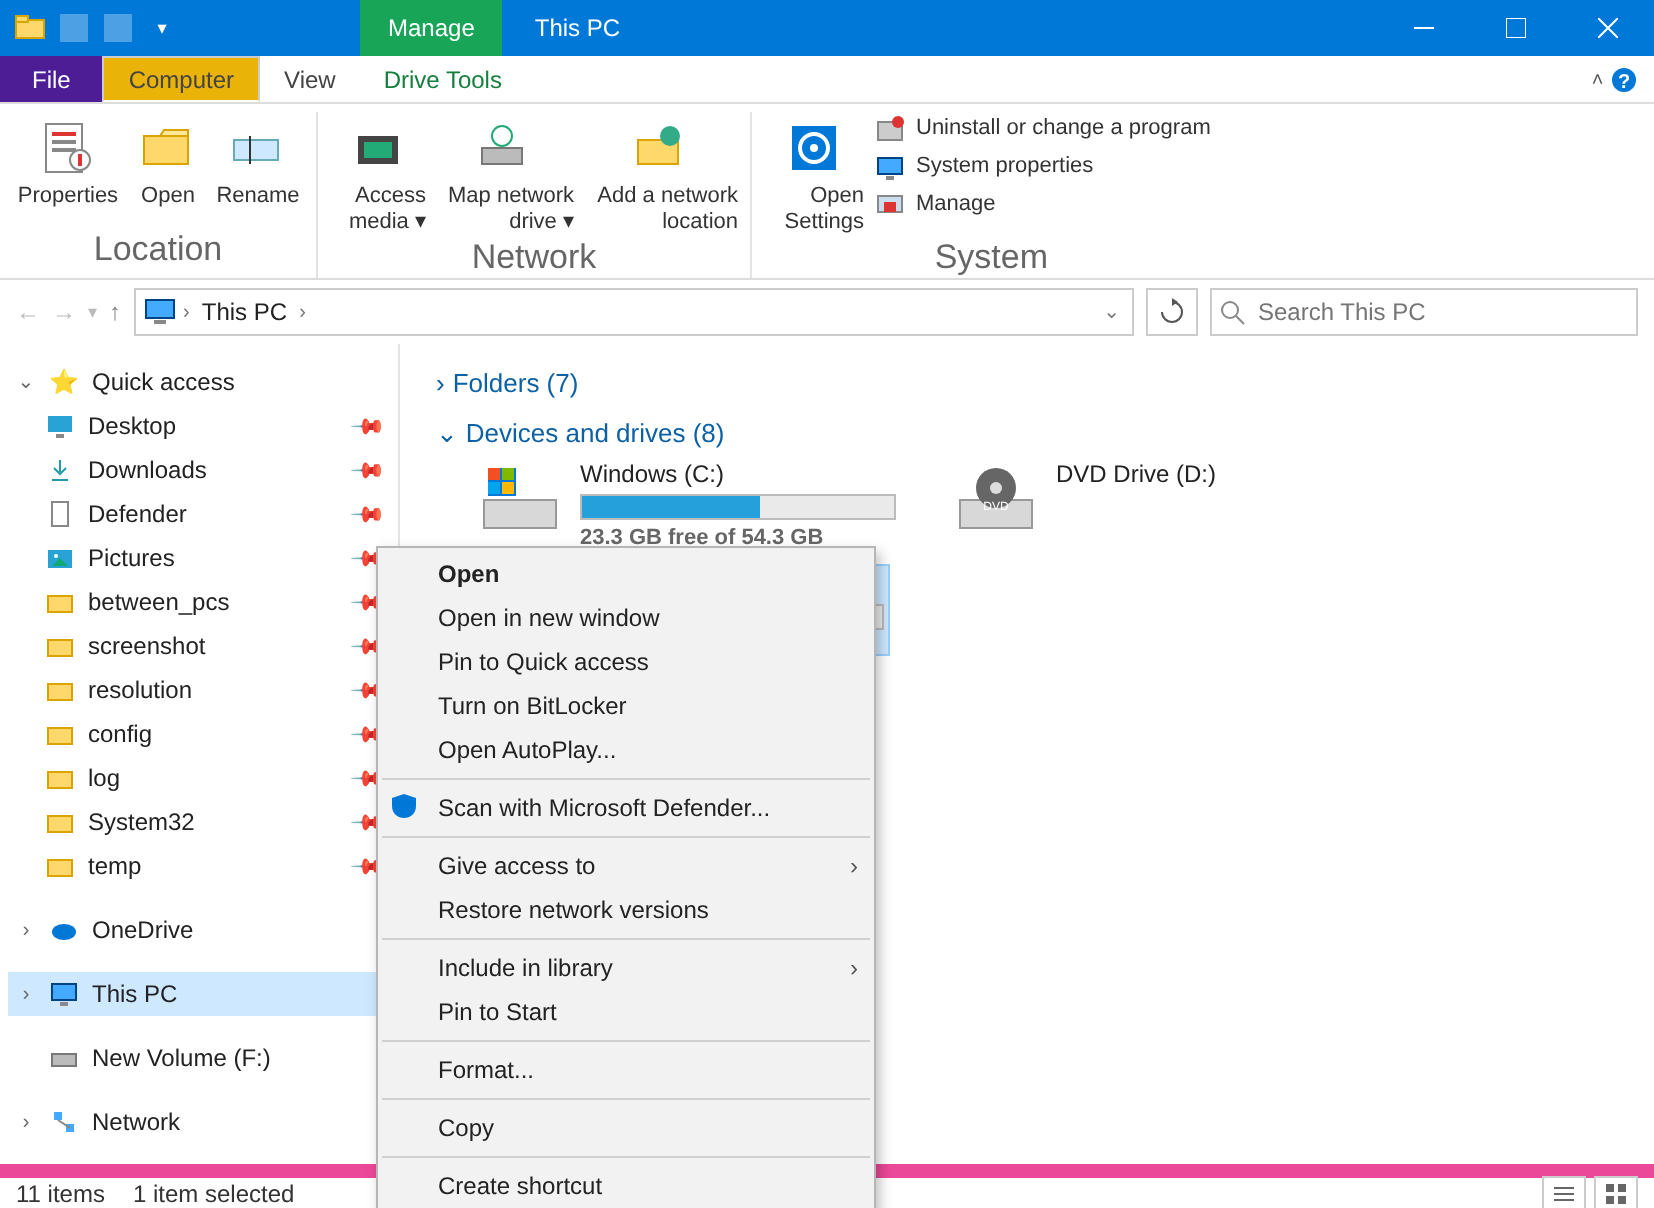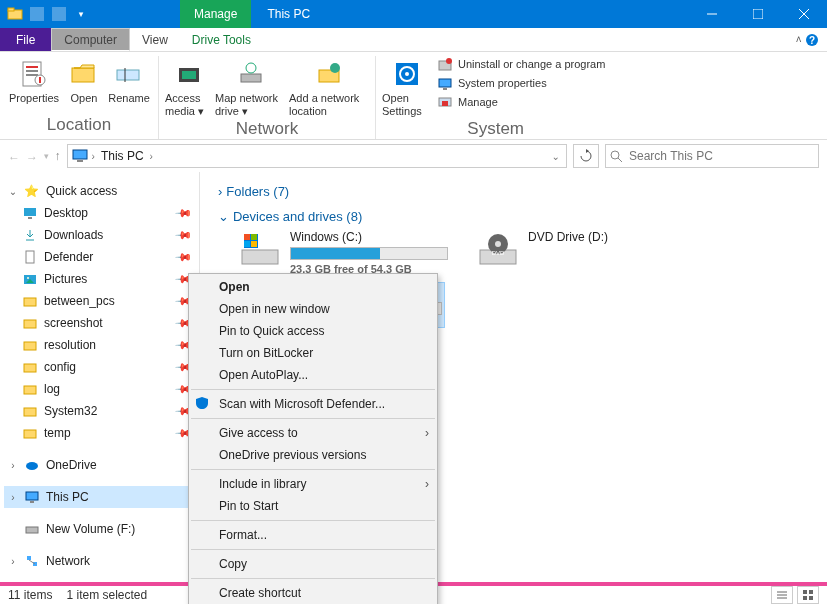--- a/index.html
+++ b/index.html
@@ -12,30 +12,30 @@
   .manage-tab { margin-left: 90px; background: #18a558; padding: 0 14px; height: 100%; display: flex; align-items: center; color: #fff; font-size: 12px; }
   .app-title { margin-left: 16px; color: #fff; font-size: 12px; }
   .win-controls { margin-left: auto; display: flex; height: 100%; }
   .win-btn { width: 46px; display: flex; align-items: center; justify-content: center; }
   .win-btn svg { fill: #fff; }
 
   
   .menubar { height: 24px; background: #fff; display: flex; align-items: stretch; border-bottom: 1px solid #ddd; position: relative; }
   .file-tab { background: #4c1d95; color: #fff; padding: 0 16px; display: flex; align-items: center; font-size: 12px; }
   .menu-tab { padding: 0 12px; display: flex; align-items: center; font-size: 12px; color: #444; }
-  .menu-tab.active { border: 1px solid #ccc; border-bottom: 1px solid #fff; background: #a3a3a3; }
+  .menu-tab.active { border: 1px solid #ccc; border-bottom: 1px solid #fff; background: #eab308; }
   .drive-tools { color: #15803d; }
   .help-icon { position: absolute; right: 8px; top: 4px; color: #0078d7; }
 
   
   .ribbon { background: #fff; border-bottom: 1px solid #ddd; height: 88px; display: flex; padding-top: 4px; }
   .ribbon-group { border-right: 1px solid #e3e3e3; display: flex; flex-direction: column; align-items: center; padding: 0 6px; }
   .ribbon-group-label { font-size: 17px; color: #666; text-align: center; padding: 2px 0 4px; margin-top: auto; }
   .ribbon-row { display: flex; gap: 2px; align-items: flex-start; }
-  .ribbon-btn-lg { width: 56px; display: flex; flex-direction: column; align-items: center; text-align: left; font-size: 11px; line-height: 1.15; color: #333; gap: 2px; padding-top: 2px; }
+  .ribbon-btn-lg { width: 56px; display: flex; flex-direction: column; align-items: center; text-align: right; font-size: 11px; line-height: 1.15; color: #333; gap: 2px; padding-top: 2px; }
   .ribbon-btn-lg .ico { width: 32px; height: 32px; display: flex; align-items: center; justify-content: center; }
   .ribbon-btn-sm { display: flex; align-items: flex-start; gap: 4px; font-size: 11px; color: #333; height: 18px; padding: 0 4px; }
   .ribbon-btn-sm .ico { width: 16px; height: 16px; }
   .ribbon-col { display: flex; flex-direction: column; gap: 1px; padding-top: 2px; }
 
   
   .navrow { height: 32px; display: flex; align-items: center; padding: 4px 8px; gap: 6px; }
   .nav-arrows { display: flex; gap: 6px; align-items: center; color: #888; }
   .nav-arrows .disabled { color: #bbb; }
   .addr { flex: 1; border: 1px solid #ccc; height: 24px; display: flex; align-items: center; padding: 0 2px; gap: 4px; }
@@ -71,21 +71,21 @@
   .drive.selected { outline: 1px solid #99d1ff; background: #cde8ff; padding: 2px; }
 
   
   .ctxmenu { position: absolute; left: 188px; top: 273px; width: 250px; background: #f2f2f2; border: 1px solid #b6b6b6; box-shadow: 2px 3px 6px rgba(0,0,0,.25); padding: 2px 0; z-index: 50; }
   .ctx-item { display:flex; align-items:center; height: 22px; padding: 0 8px 0 30px; font-size: 12px; position:relative; }
   .ctx-item .arrow { margin-left:auto; color:#555; font-size:12px; }
   .ctx-item .lico { position:absolute; left:6px; width:16px; height:16px; }
   .ctx-sep { height:1px; background:#d0d0d0; margin: 3px 2px; }
 
   
-  .statusbar { height: 22px; border-top: 4px solid #ec4899; display: flex; align-items: center; padding: 0 8px; font-size: 12px; color: #333; gap: 14px; }
+  .statusbar { height: 22px; border-top: 7px solid #ec4899; display: flex; align-items: center; padding: 0 8px; font-size: 12px; color: #333; gap: 14px; }
   .status-right { margin-left:auto; display:flex; gap:4px; }
   .view-btn { width:22px; height:18px; border:1px solid #ccc; display:flex; align-items:center; justify-content:center; }
 </style>
 </head>
 <body>
 
 <div class="titlebar">
   <div class="qat">
     <span class="qat-icon">
         <svg width="16" height="16">
@@ -545,21 +545,21 @@
           <path d="M7 1 L13 3 v4 c0 4 -3 6 -6 6 c-3 0 -6 -2 -6 -6 v-4 z" fill="#0078d7"></path>
         </svg></span>
       <span>Scan with Microsoft Defender...</span>
     </div>
   <div class="ctx-sep"></div>
   <div class="ctx-item">
       <span>Give access to</span>
       <span class="arrow">›</span>
     </div>
   <div class="ctx-item">
-      <span>OneDrive previous versions</span>
+      <span>Restore network versions</span>
     </div>
   <div class="ctx-sep"></div>
   <div class="ctx-item">
       <span>Include in library</span>
       <span class="arrow">›</span>
     </div>
   <div class="ctx-item">
       <span>Pin to Start</span>
     </div>
   <div class="ctx-sep"></div>

